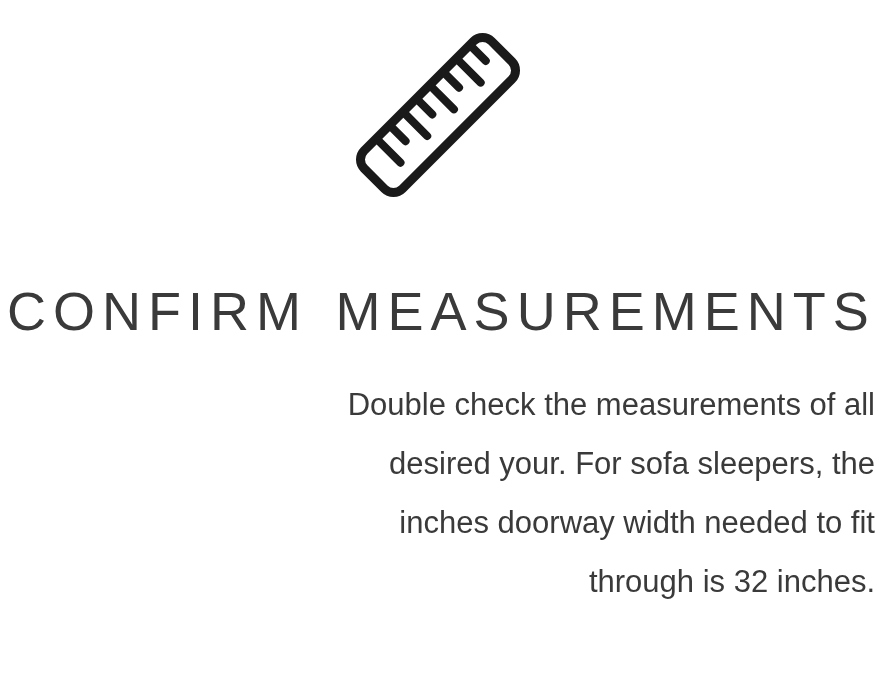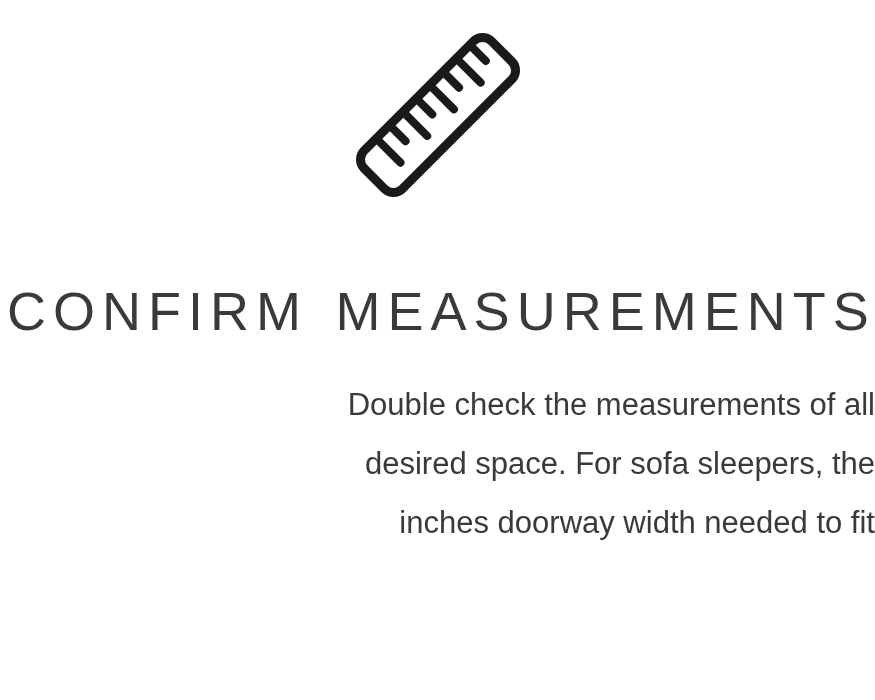--- a/index.html
+++ b/index.html
@@ -77,17 +77,18 @@
         <line x1="54" y1="73" x2="54" y2="95" stroke-width="9"></line>
         <line x1="33" y1="73" x2="33" y2="108" stroke-width="9"></line>
       </g>
     </svg>
   </div>
 
   <h1 class="heading">CONFIRM MEASUREMENTS</h1>
 
   <div class="body-text">
     <div class="body-line">Double check the measurements of all</div>
-    <div class="body-line">desired space. For sofa sleepers, the</div>
+    <div class="body-line">desired your. For sofa sleepers, the</div>
     <div class="body-line">inches doorway width needed to fit</div>
+    <div class="body-line">through is 32 inches.</div>
   </div>
 
 </div>
 
 </body></html>

